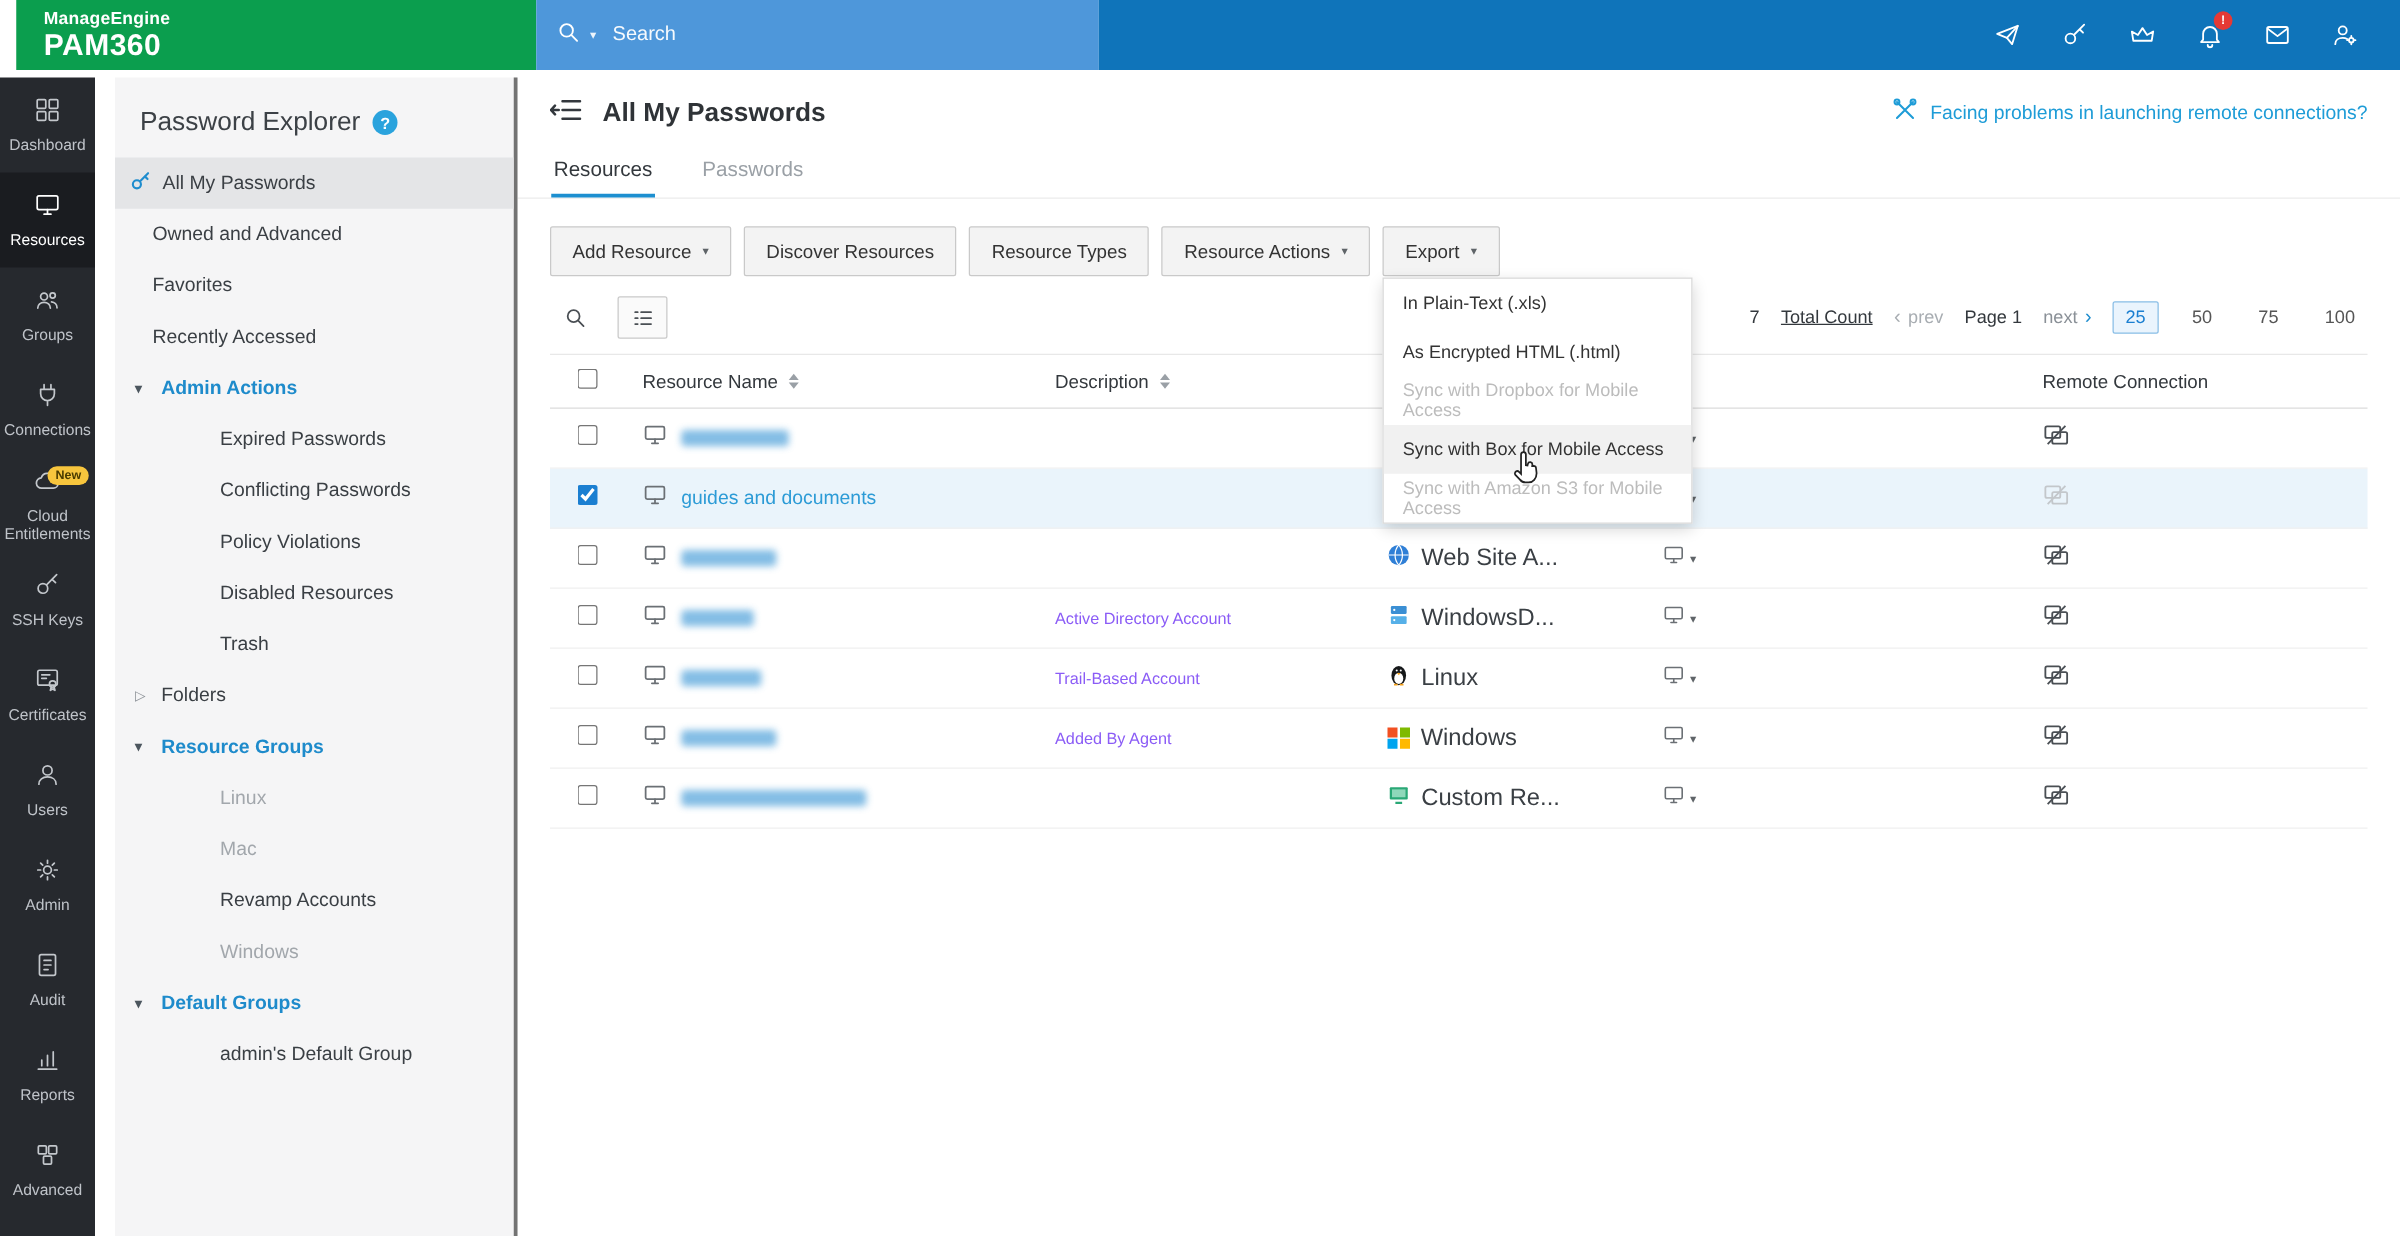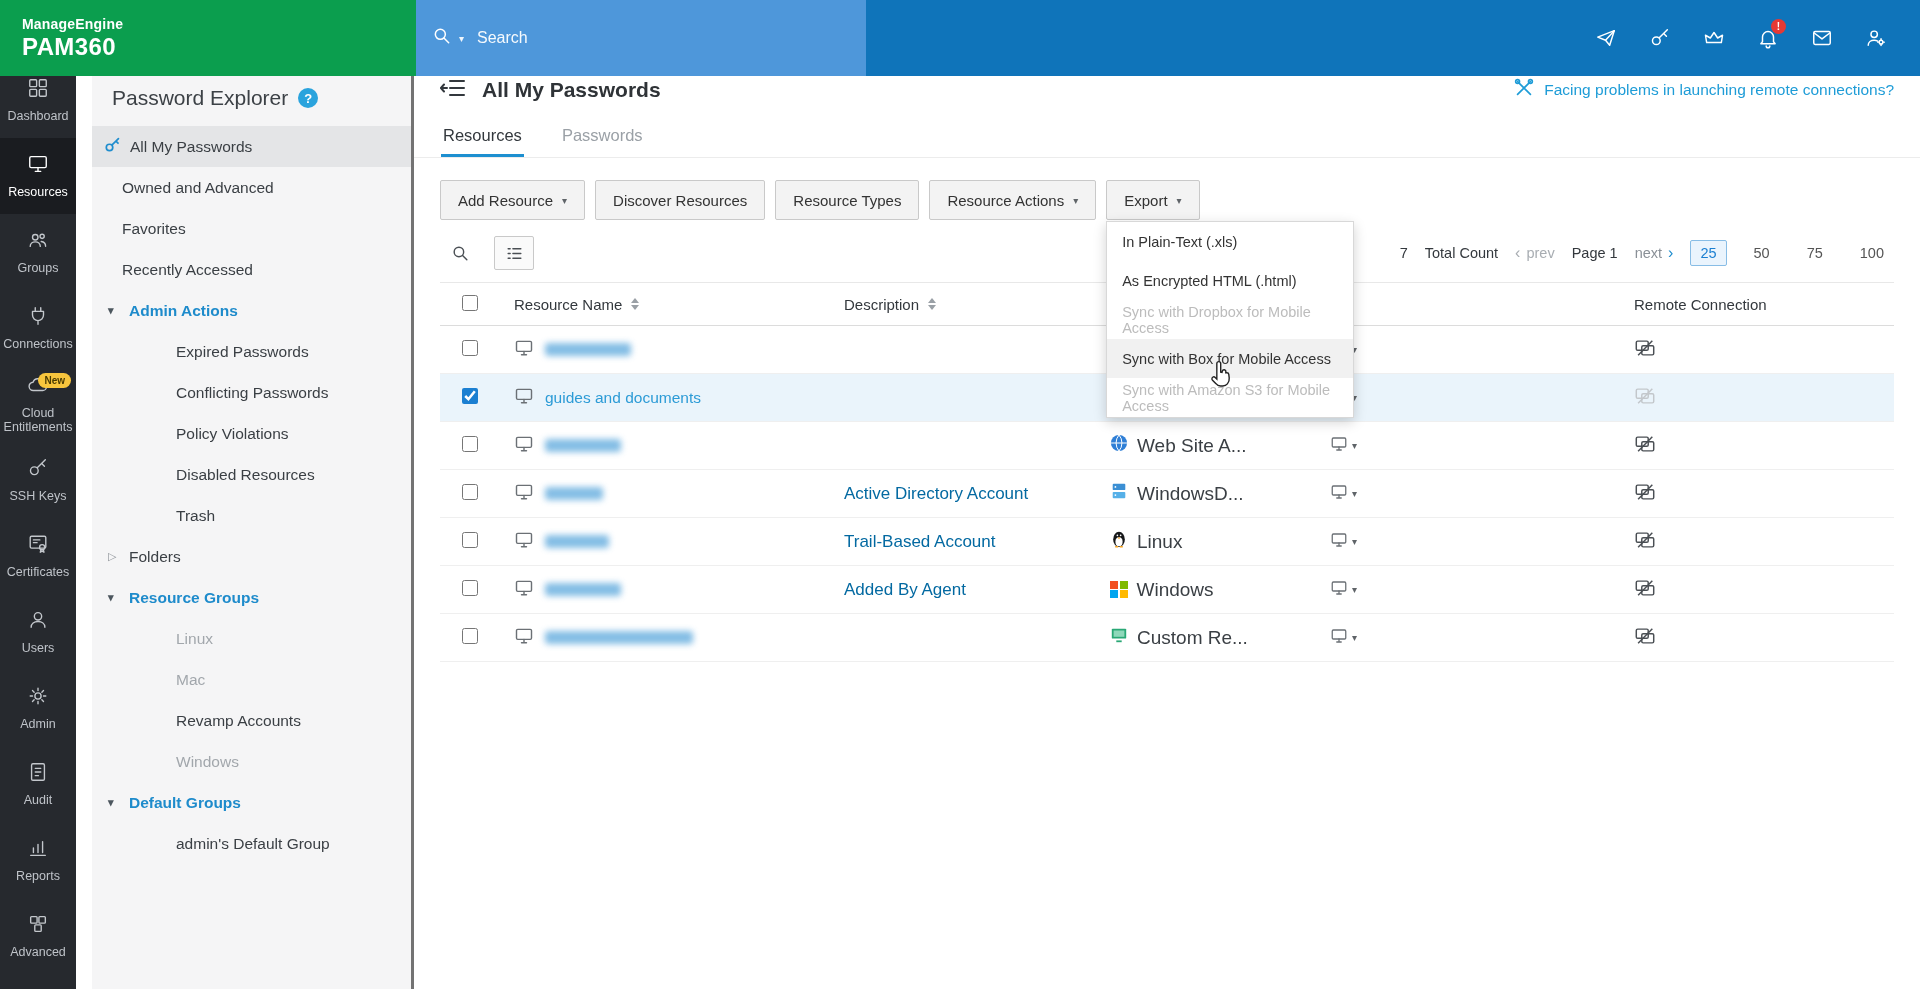--- a/index.html
+++ b/index.html
@@ -1,20 +1,20 @@
 <!DOCTYPE html>
 <html><head>
 <meta charset="utf-8">
 <style>
   * { margin:0; padding:0; box-sizing:border-box; }
   html,body { width:1920px; height:989px; overflow:hidden; font-family:"Liberation Sans", sans-serif; background:#fff; }
   body { position:relative; }
 
   
-  .topbar { position:absolute; top:0; left:0; right:0; height:76px; display:flex; z-index:20; }
+  .topbar { position:absolute; top:0; left:13px; right:0; height:56px; display:flex; z-index:20; }
   .brand { width:416px; background:#0b9e4e; color:#fff; display:flex; flex-direction:column; justify-content:center; padding-left:22px; }
   .brand-l1 { font-size:14px; font-weight:700; letter-spacing:.2px; }
   .brand-l2 { font-size:24px; font-weight:700; letter-spacing:.4px; margin-top:1px; }
   .search-area { width:450px; background:#4e97da; display:flex; align-items:center; gap:7px; padding-left:16px; color:#fff; cursor:text; }
   .search-area .ph { font-size:16px; color:rgba(255,255,255,.95); margin-left:6px; }
   .caret-sm { font-size:10px; color:rgba(255,255,255,.9); }
   .topbar-rest { flex:1; background:#0f74ba; display:flex; align-items:center; justify-content:flex-end; gap:14px; padding-right:24px; }
   .tb-icon { width:40px; height:40px; display:flex; align-items:center; justify-content:center; position:relative; cursor:pointer; }
   .tb-icon svg { stroke:#fff; fill:none; stroke-width:1.6; stroke-linecap:round; stroke-linejoin:round; }
   .badge-alert { position:absolute; top:1px; right:2px; min-width:15px; height:15px; border-radius:8px; background:#e53935; color:#fff; font-size:10px; font-weight:700; display:flex; align-items:center; justify-content:center; padding:0 3px; }
@@ -63,21 +63,21 @@
   .menu-item.hovered { background:#f1f1f1; }
 
   .controls { display:flex; justify-content:space-between; align-items:center; margin:14px 26px 0; height:38px; }
   .left-controls { display:flex; gap:14px; align-items:center; }
   .icon-btn { width:40px; height:34px; display:flex; align-items:center; justify-content:center; background:#fff; border:1px solid transparent; border-radius:2px; cursor:pointer; }
   .icon-btn.bordered { border-color:#c9c9c9; background:#fafafa; }
   .icon-btn svg { stroke:#4a4f54; fill:none; stroke-width:1.8; stroke-linecap:round; }
 
   .pagination { display:flex; align-items:center; gap:17px; font-size:14.5px; color:#555; }
   .pg-count { color:#33383d; }
-  .pg-total { color:#33383d; cursor:pointer; }
+  .pg-total { color:#33383d; text-decoration:underline; cursor:pointer; }
   .pg-prev { color:#a8adb2; cursor:pointer; display:flex; gap:6px; align-items:center; }
   .pg-page { color:#33383d; }
   .pg-next { color:#8a9097; cursor:pointer; display:flex; gap:6px; align-items:center; }
   .pg-next .chev { color:#1f8dce; font-size:16px; }
   .pg-prev .chev { font-size:16px; }
   .size { padding:4px 9px; cursor:pointer; color:#555; border:1px solid transparent; border-radius:2px; }
   .size.selected { background:#eaf4fd; border-color:#88bde6; color:#1b7fd1; }
 
   
   .table { margin:10px 26px 0; }
@@ -89,21 +89,21 @@
   .hcell { display:flex; align-items:center; cursor:pointer; }
   .h-name { padding-left:12px; } .h-desc { padding-left:12px; } .h-type { padding-left:8px; } .h-remote { padding-left:32px; cursor:default; }
   .sort { display:inline-flex; flex-direction:column; gap:2px; margin-left:9px; }
   .sort i { width:0; height:0; border-left:4px solid transparent; border-right:4px solid transparent; display:block; }
   .sort .up { border-bottom:5px solid #9aa0a6; }
   .sort .dn { border-top:5px solid #9aa0a6; }
   .name-cell { display:flex; align-items:center; gap:11px; padding-left:12px; }
   .name-cell svg { flex:none; }
   .res-link { color:#2c9bd6; font-size:15.5px; cursor:pointer; text-decoration:none; }
   .redacted { height:13px; border-radius:3px; background:#5aa7dc; filter:blur(3px); opacity:.75; cursor:pointer; }
-  .desc-cell { padding-left:12px; font-size:17px; color:#0369a1; }
+  .desc-cell { padding-left:12px; font-size:13px; color:#8b5cf6; }
   .type-cell { padding-left:8px; display:flex; align-items:center; gap:9px; font-size:19px; color:#3a3f44; }
   .acct-cell { padding-left:8px; display:flex; align-items:center; gap:4px; color:#555; cursor:pointer; }
   .acct-cell .caret { font-size:10px; color:#5f6468; }
   .remote-cell { padding-left:32px; color:#4a4f54; cursor:pointer; }
   .remote-cell.light { color:#c3c7cb; }
   .remote-cell svg { stroke:currentColor; fill:none; stroke-width:1.6; }
   .mon svg { stroke:#6b7075; fill:none; stroke-width:1.7; stroke-linecap:round; }
 
   .cursor-pointer-gfx { position:absolute; left:796px; top:298px; z-index:70; pointer-events:none; }
   .win-logo { display:inline-grid; grid-template-columns:8px 8px; grid-template-rows:8px 8px; gap:1.5px; }

